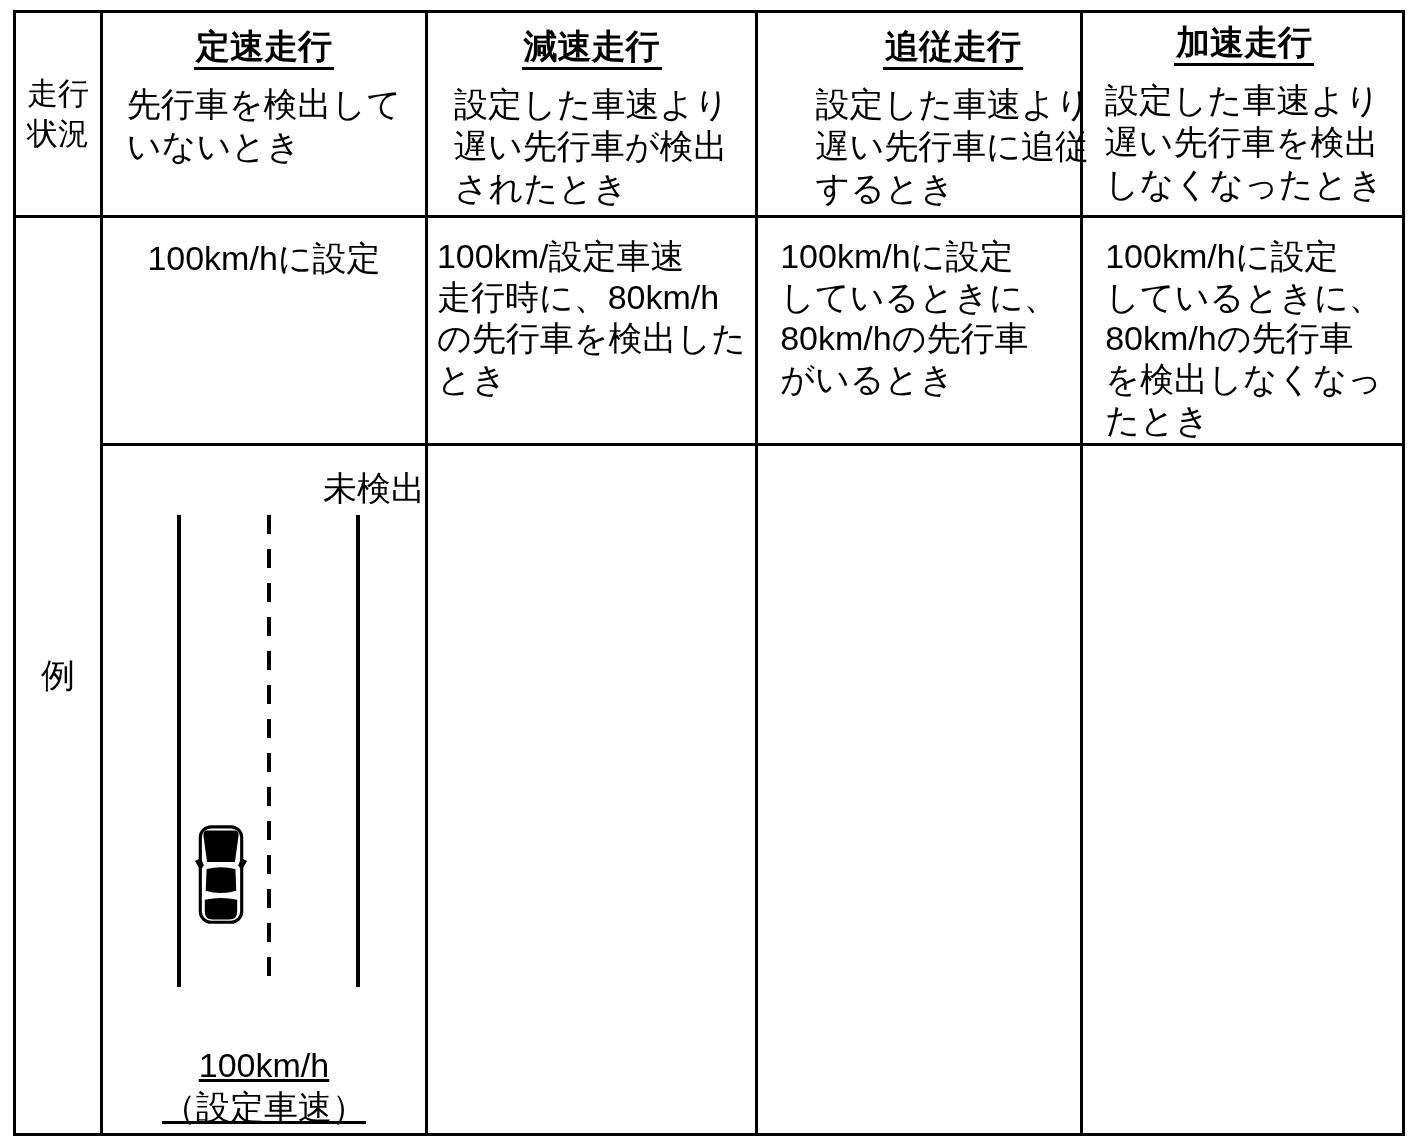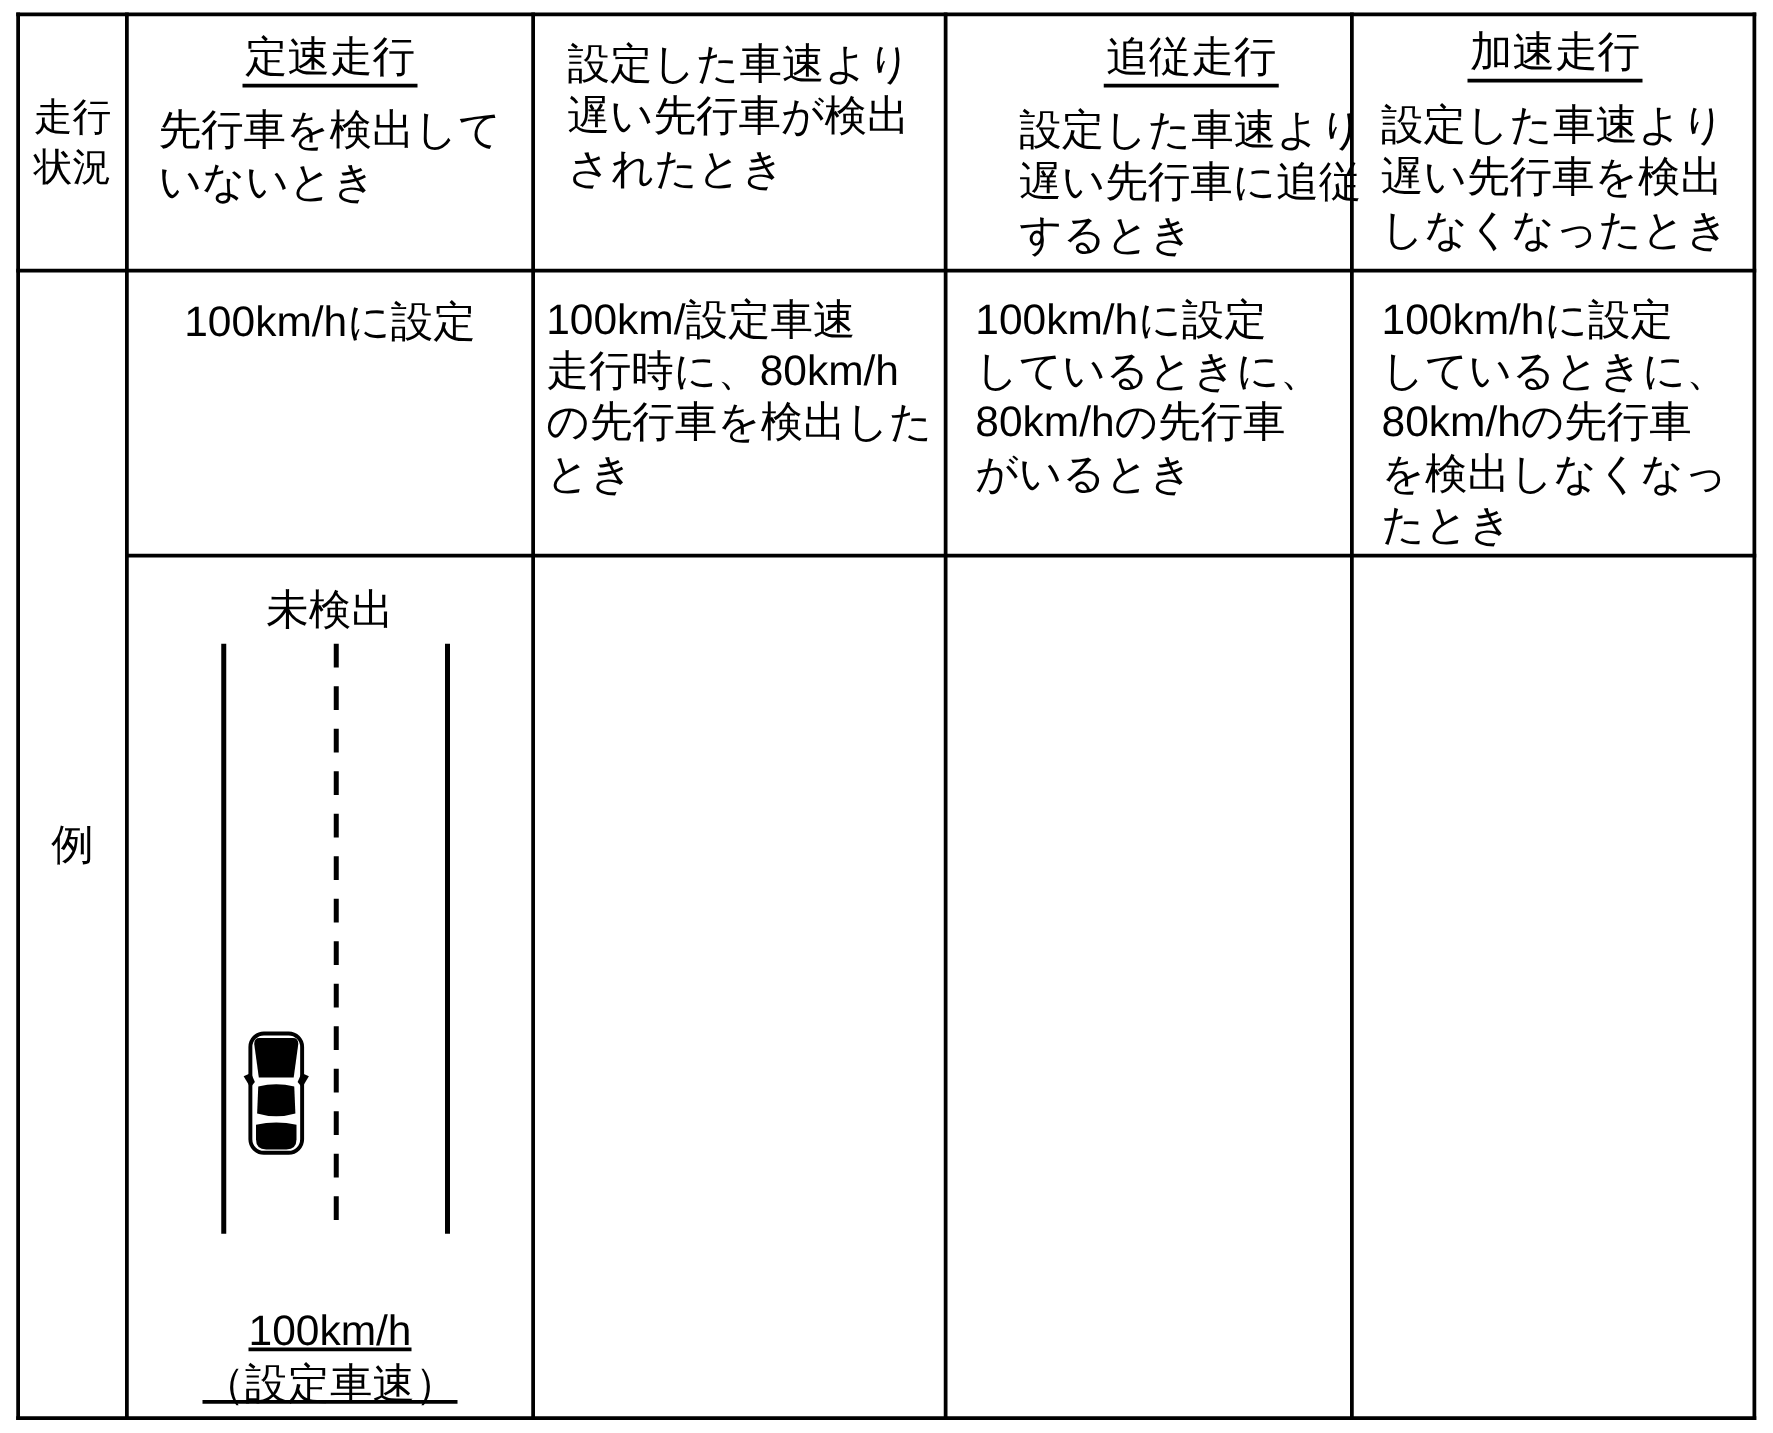--- a/index.html
+++ b/index.html
@@ -7,29 +7,29 @@
     position:relative;width:1418px;height:1146px;background:#fff;color:#000;
     font-family:"Liberation Sans","DejaVu Sans",sans-serif;
     -webkit-font-smoothing:antialiased;
   }
   .line{position:absolute;background:#000;}
   .cell{position:absolute;box-sizing:border-box;}
   .center-flex{display:flex;align-items:center;justify-content:center;}
   .pre{white-space:pre-line;}
   .hdr-left{font-size:31px;line-height:40px;text-align:center;}
   .mode-title{text-align:center;margin-top:13px;font-size:34px;line-height:40px;}
-  .mode-title span{border-bottom:3px solid #000;padding:0 2px 2px 2px;}
+  .mode-title span{border-bottom:3px solid #000;padding:0 2px 2px 2px;font-weight:bold;}
   .mode-desc{display:flex;justify-content:center;margin-top:17px;}
   .mode-desc span{white-space:pre-line;text-align:left;font-size:34px;line-height:42px;}
   .ex-center{ text-align:center;padding-top:17px;font-size:34px;line-height:41px;}
   .ex-block{display:flex;justify-content:center;padding-top:15px;}
   .ex-block span{white-space:pre-line;text-align:left;font-size:34px;line-height:41px;}
   .diagram{position:relative;overflow:hidden;}
   .diagram svg.road{position:absolute;left:0;top:0;}
-  .dg-top-label{position:absolute;left:0;width:100%;text-align:center;font-size:34px;line-height:36px;}
+  .dg-top-label{position:absolute;left:0;width:100%;text-align:right;font-size:34px;line-height:36px;}
   .dg-bottom-label{position:absolute;left:0;width:100%;text-align:center;font-size:34px;line-height:42px;white-space:pre-line;text-decoration:underline;}
   .car{position:absolute;}
 </style>
 </head>
 <body>
 
 <svg width="0" height="0" style="position:absolute" aria-hidden="true">
   <symbol id="car-top" viewBox="0 0 60 112">
     <rect x="7" y="3" width="46" height="106" rx="12" fill="#fff" stroke="#000" stroke-width="3.5"></rect>
     <path d="M15 7 H45 Q50 7 49.5 13 L45.5 42 H14.5 L10.5 13 Q10 7 15 7 Z" fill="#000"></path>
@@ -60,20 +60,21 @@
   </div>
 
   <div class="cell" style="left:103px;top:13px;width:322px;height:202px">
     <div class="mode-title"><span>定速走行</span></div>
     <div class="mode-desc">
         <span>先行車を検出して
 いないとき</span>
       </div>
   </div>
   <div class="cell" style="left:428px;top:13px;width:327px;height:202px">
+    <div class="mode-title"><span>減速走行</span></div>
     <div class="mode-desc">
         <span>設定した車速より
 遅い先行車が検出
 されたとき</span>
       </div>
   </div>
   <div class="cell" style="left:758px;top:13px;width:390px;height:202px">
     <div class="mode-title"><span>追従走行</span></div>
     <div class="mode-desc">
         <span>設定した車速より

